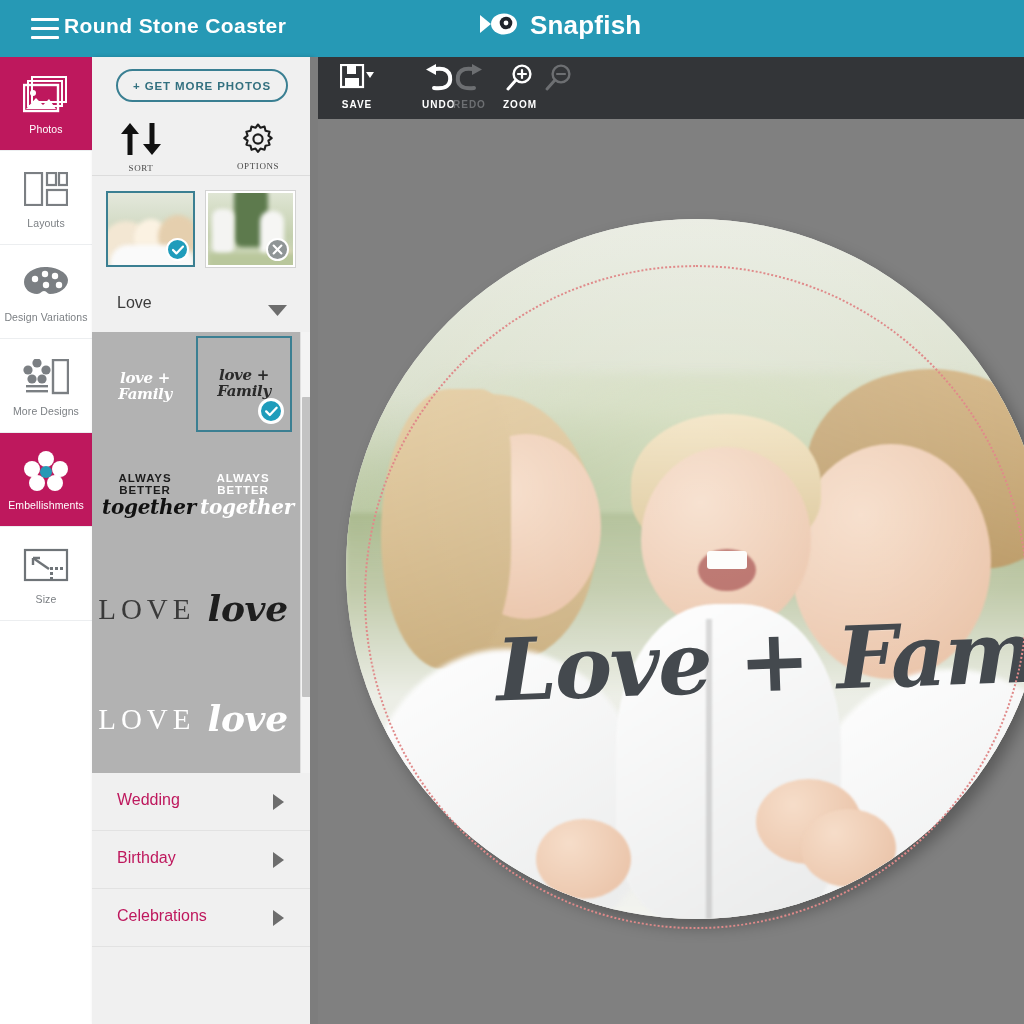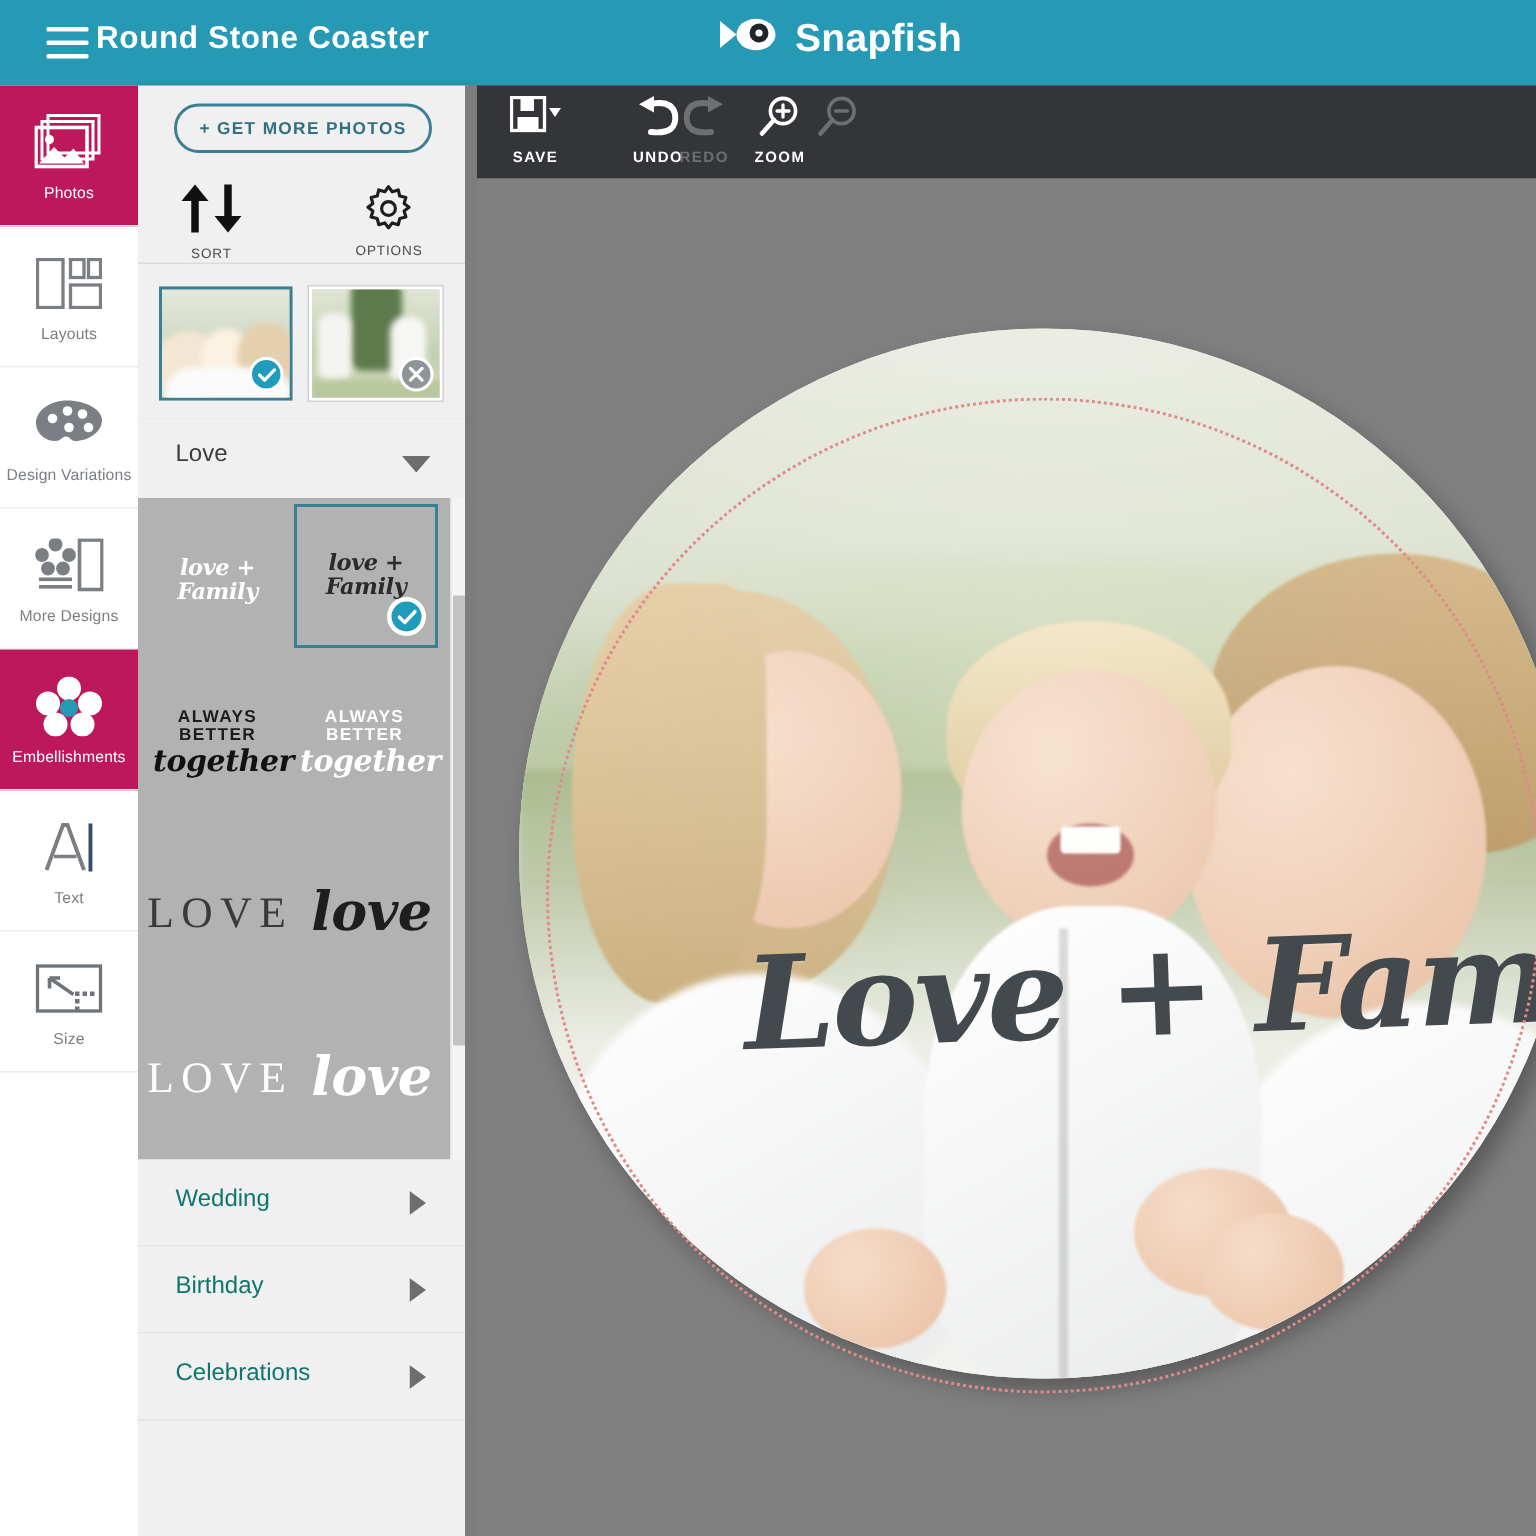--- a/index.html
+++ b/index.html
@@ -69,20 +69,21 @@
   .get-more{
     position:absolute;left:24px;top:12px;width:172px;height:33px;
     border:2px solid #3a7f92;border-radius:17px;background:#f0f0f0;
     color:#33707f;font-size:11.5px;font-weight:bold;letter-spacing:.9px;
     display:flex;align-items:center;justify-content:center;cursor:pointer;
     box-sizing:border-box;
   }
   .tools-row{
     position:absolute;left:0;top:62px;width:220px;height:56px;
     border-bottom:1px solid #dcdcdc;
+    font-family:Liberation Serif, serif;
   }
   .tool{
     position:absolute;display:flex;flex-direction:column;align-items:center;cursor:pointer;
   }
   .tool .t-label{font-size:9px;color:#4a4a4a;letter-spacing:.6px;margin-top:2px;}
   .tool.sort{left:23px;top:2px;}
   .tool.options{left:145px;top:4px;}
 
   .thumbs{
     position:absolute;left:0;top:119px;width:220px;height:103px;
@@ -144,21 +145,21 @@
   .emb-thumb{
     position:absolute;left:210px;top:340px;width:9px;height:300px;
     background:#c3c3c3;border-radius:1px;cursor:pointer;
   }
 
   .cat-list{position:absolute;left:0;top:716px;width:220px;}
   .cat-row{
     position:relative;width:220px;height:57px;border-bottom:1px solid #e2e2e2;
     cursor:pointer;background:#f0f0f0;
   }
-  .cat-row .cr-label{position:absolute;left:25px;top:18px;font-size:16px;color:#0f766e;}
+  .cat-row .cr-label{position:absolute;left:25px;top:18px;font-size:16px;color:#be185d;}
   .cat-row .cr-caret{position:absolute;right:28px;top:21px;}
 
   
   .toolbar{
     position:absolute;left:318px;top:57px;width:706px;height:62px;
     background:#333538;
   }
   .tb-item{
     position:absolute;top:7px;display:flex;flex-direction:column;align-items:center;
     cursor:pointer;
@@ -328,30 +329,20 @@
             <circle cx="36" cy="18" r="8"></circle>
             <circle cx="13" cy="32" r="8"></circle>
             <circle cx="31" cy="32" r="8"></circle>
           </g>
           <circle cx="22" cy="21" r="6" fill="#2699b5"></circle>
         </svg>
       </div>
       <div class="ri-label">Embellishments</div>
     </div>
 
-    <div class="rail-item">
-      <div class="ri-icon">
-        <svg width="42" height="36" viewBox="0 0 42 36">
-          <path d="M6 33 L17 3 L20 3 L31 33" fill="none" stroke="#7b7f83" stroke-width="2.6"></path>
-          <path d="M11 24 L26 24" stroke="#7b7f83" stroke-width="2.2"></path>
-          <rect x="34" y="2" width="2.6" height="32" fill="#3a4b6b"></rect>
-        </svg>
-      </div>
-      <div class="ri-label">Text</div>
-    </div>
 
     <div class="rail-item">
       <div class="ri-icon">
         <svg width="46" height="34" viewBox="0 0 46 34">
           <rect x="2" y="2" width="42" height="30" fill="none" stroke="#6f7478" stroke-width="2.2"></rect>
           <path d="M10 10 L26 21" stroke="#6f7478" stroke-width="2.4"></path>
           <path d="M10 10 L10 17 M10 10 L17 10" stroke="#6f7478" stroke-width="2.4" fill="none"></path>
           <g fill="#6f7478">
             <rect x="27" y="19" width="3" height="3"></rect>
               <rect x="32" y="19" width="3" height="3"></rect>

